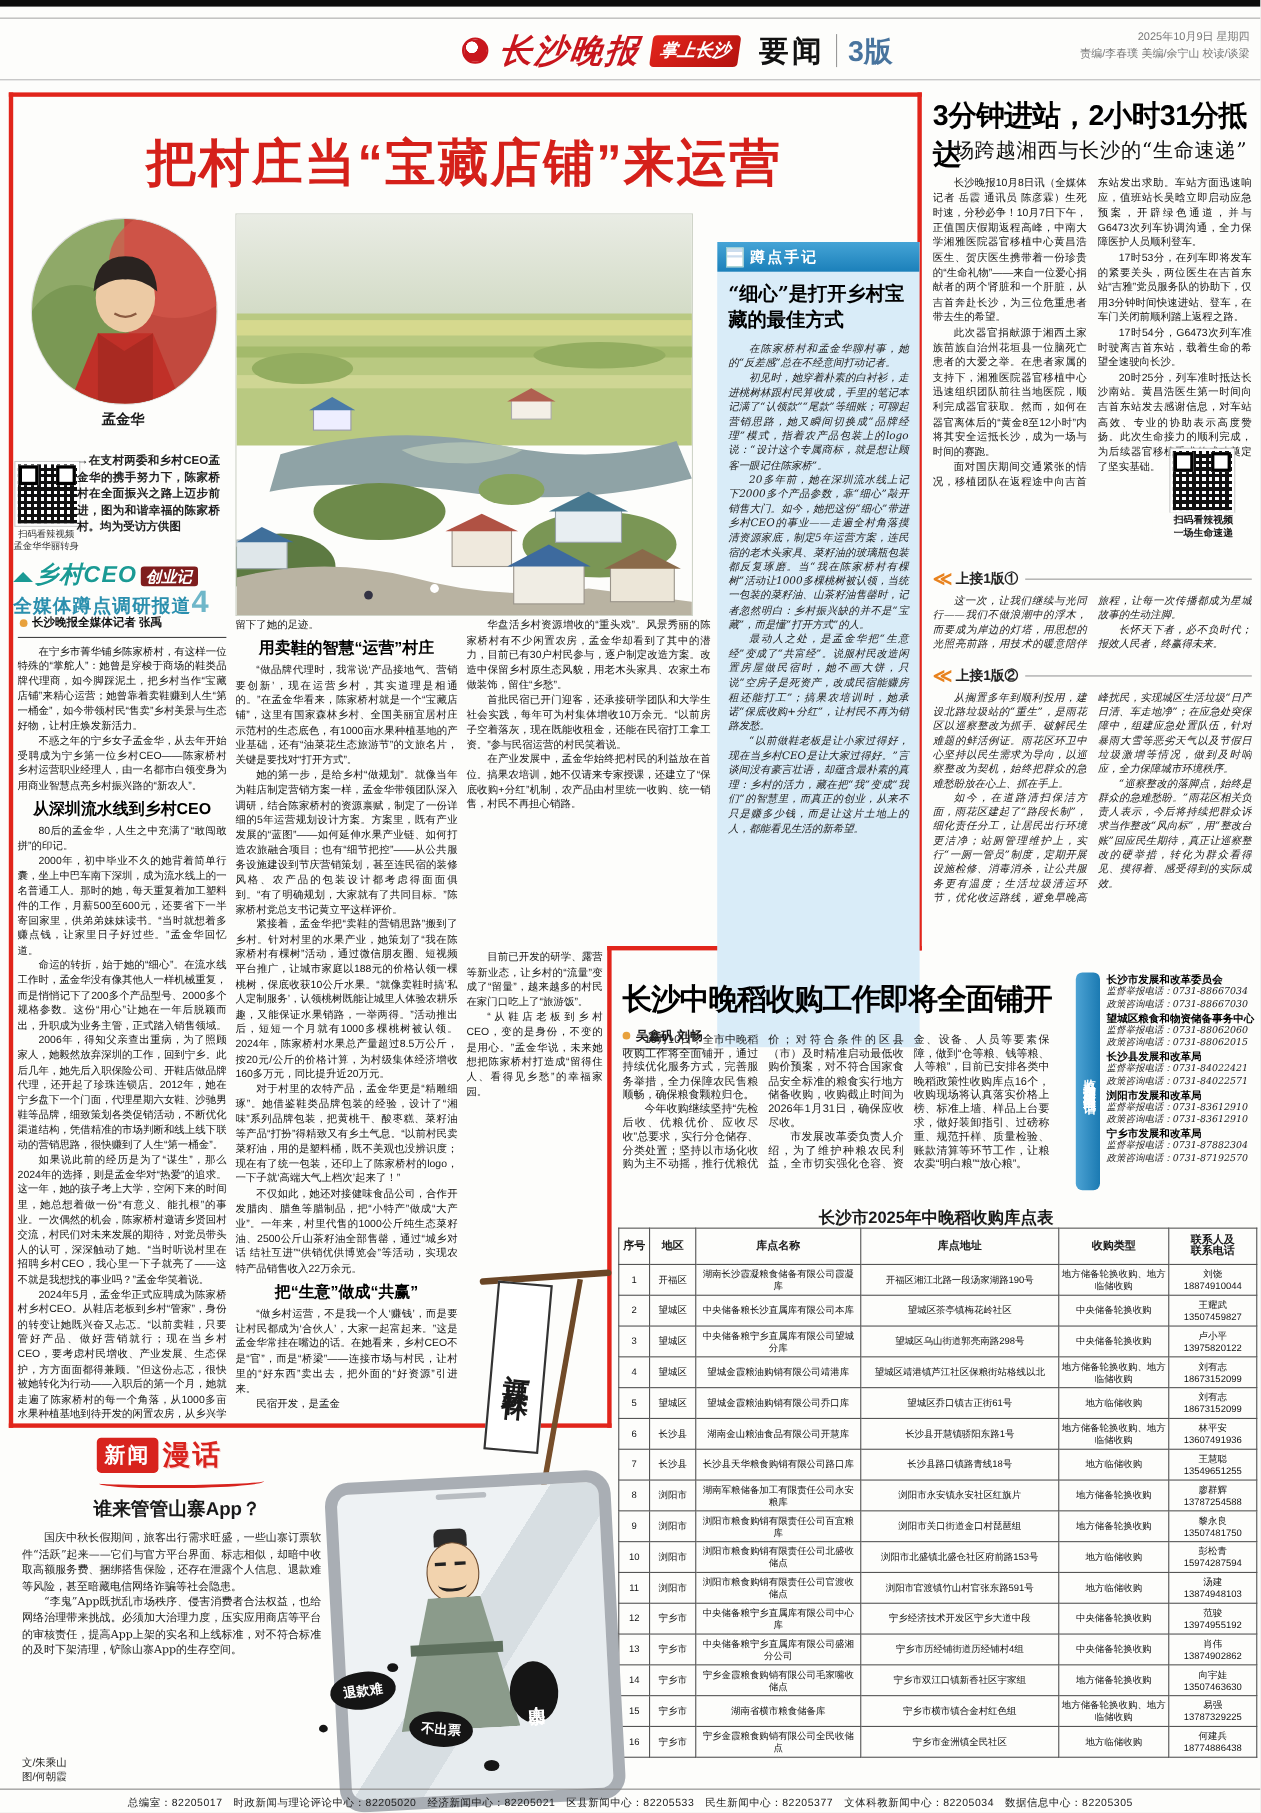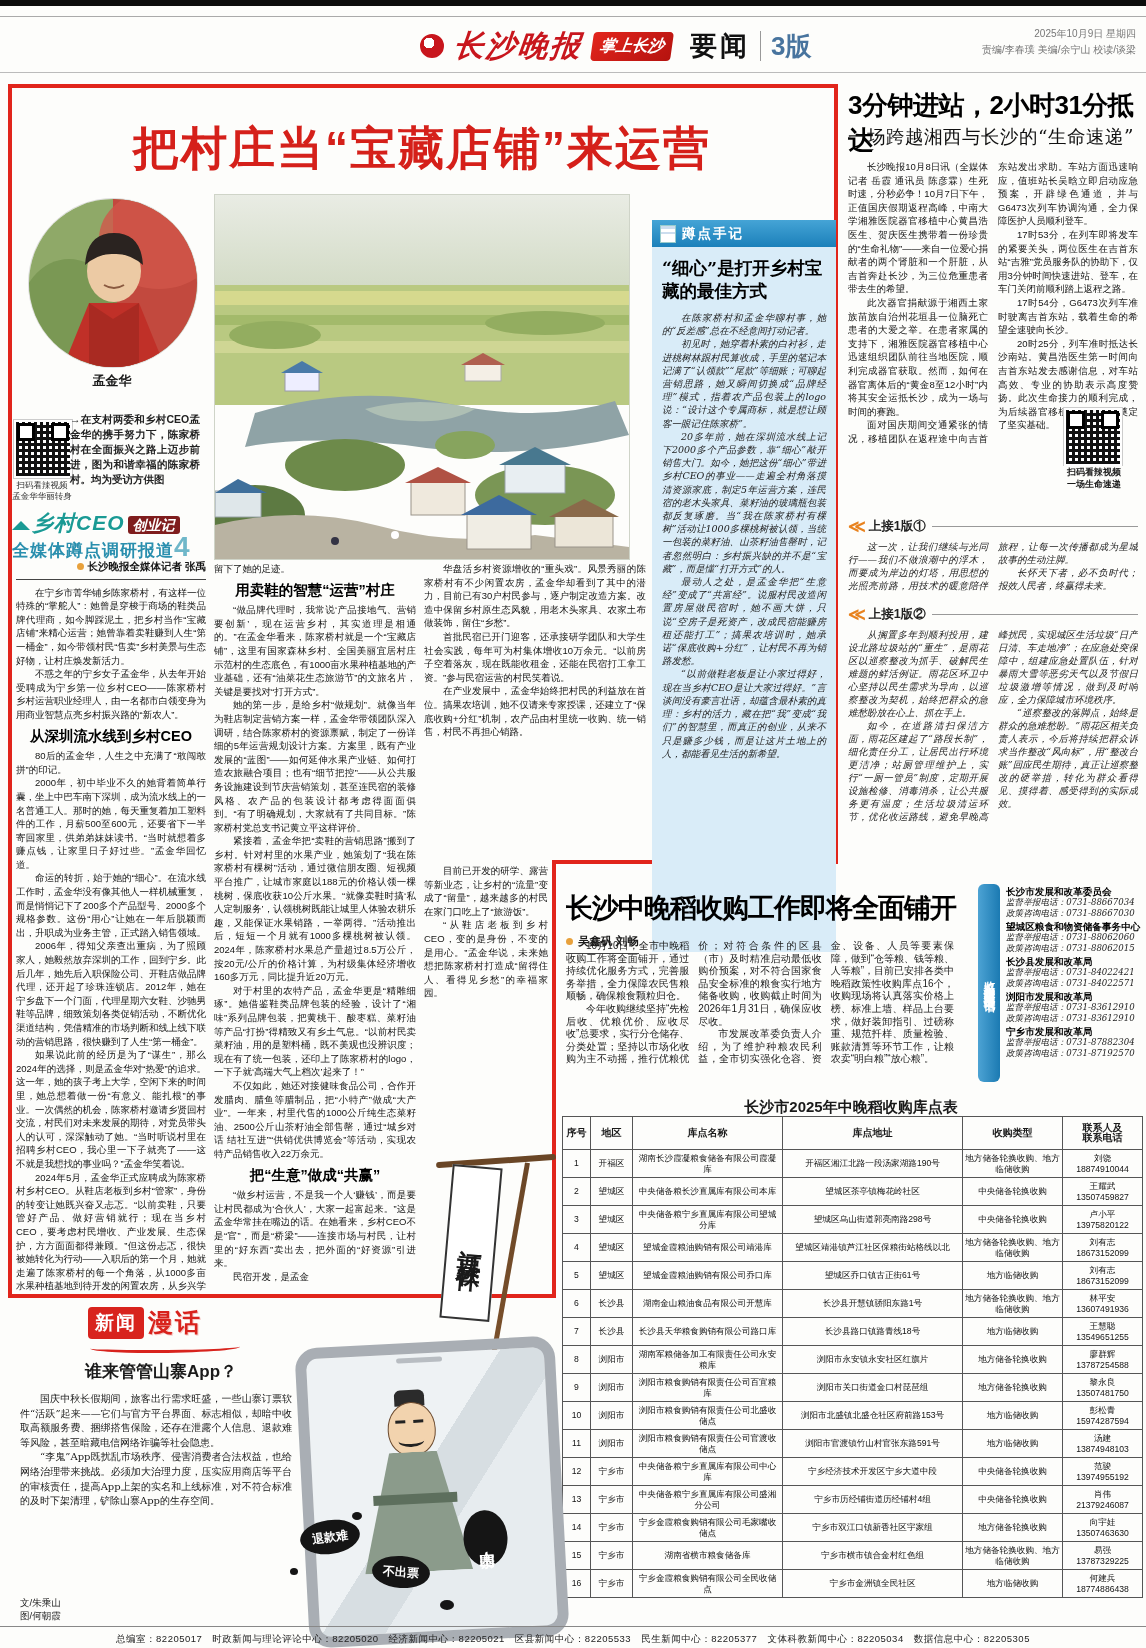--- a/index.html
+++ b/index.html
@@ -43,21 +43,21 @@
   .sb1b{font-size:14px;font-weight:900;font-style:italic;color:#fff;background:#7f1d1d;border-radius:3px;padding:1px 5px;margin-left:3px;}
   .sb2{font-size:17px;font-weight:900;color:#2a8fae;letter-spacing:1px;}
   .sb-num{font-size:28px;font-weight:900;color:#6fb7c9;}
   .roof{display:inline-block;width:0;height:0;border-left:9px solid transparent;border-right:9px solid transparent;border-bottom:9px solid #1a9a94;vertical-align:middle;margin-right:2px;}
 
   .photo{left:214px;top:194px;width:414px;height:364px;border:1px solid #cfd4c8;}
 
   .coltext{font-size:9.5px;line-height:13.6px;text-align:justify;color:#141414;}
   .coltext p{margin:0;text-indent:2em;}
   .coltext p.noind{text-indent:0;}
-  .byline{font-weight:700;font-size:10.5px;border-bottom:1px solid #444;padding:0 0 5px 2px;margin-bottom:6px;display:flex;align-items:center;gap:4px;justify-content:flex-end;}
+  .byline{font-weight:700;font-size:10.5px;border-bottom:1px solid #444;padding:0 0 5px 2px;margin-bottom:6px;display:flex;align-items:center;gap:4px;}
   .dot{width:7px;height:7px;border-radius:50%;background:#e8a13c;flex:none;}
   .subhead{font-size:14.5px;font-weight:900;text-align:center;margin:8px 0 6px;color:#000;}
 
   .col1{left:16px;top:560px;width:190px;height:732px;}
   .col2{left:214px;top:562px;width:202px;height:730px;}
   .col3a{left:424px;top:562px;width:222px;height:296px;}
   .col3b{left:424px;top:864px;width:124px;height:424px;}
 
   
   .sidebar{left:652px;top:220px;width:184px;height:732px;background:#d9ecf8;}
@@ -525,21 +525,21 @@
 13974955192</td>
           </tr>
 
           <tr>
             <td>13</td>
             <td>宁乡市</td>
             <td>中央储备粮宁乡直属库有限公司盛湘分公司</td>
             <td>宁乡市历经铺街道历经铺村4组</td>
             <td>中央储备轮换收购</td>
             <td style="white-space: pre-line;">肖伟
-21379246087</td>
+13874902862</td>
           </tr>
 
           <tr>
             <td>14</td>
             <td>宁乡市</td>
             <td>宁乡金霞粮食购销有限公司毛家嘴收储点</td>
             <td>宁乡市双江口镇新香社区宇家组</td>
             <td>地方储备轮换收购</td>
             <td style="white-space: pre-line;">向宇娃
 13507463630</td>

